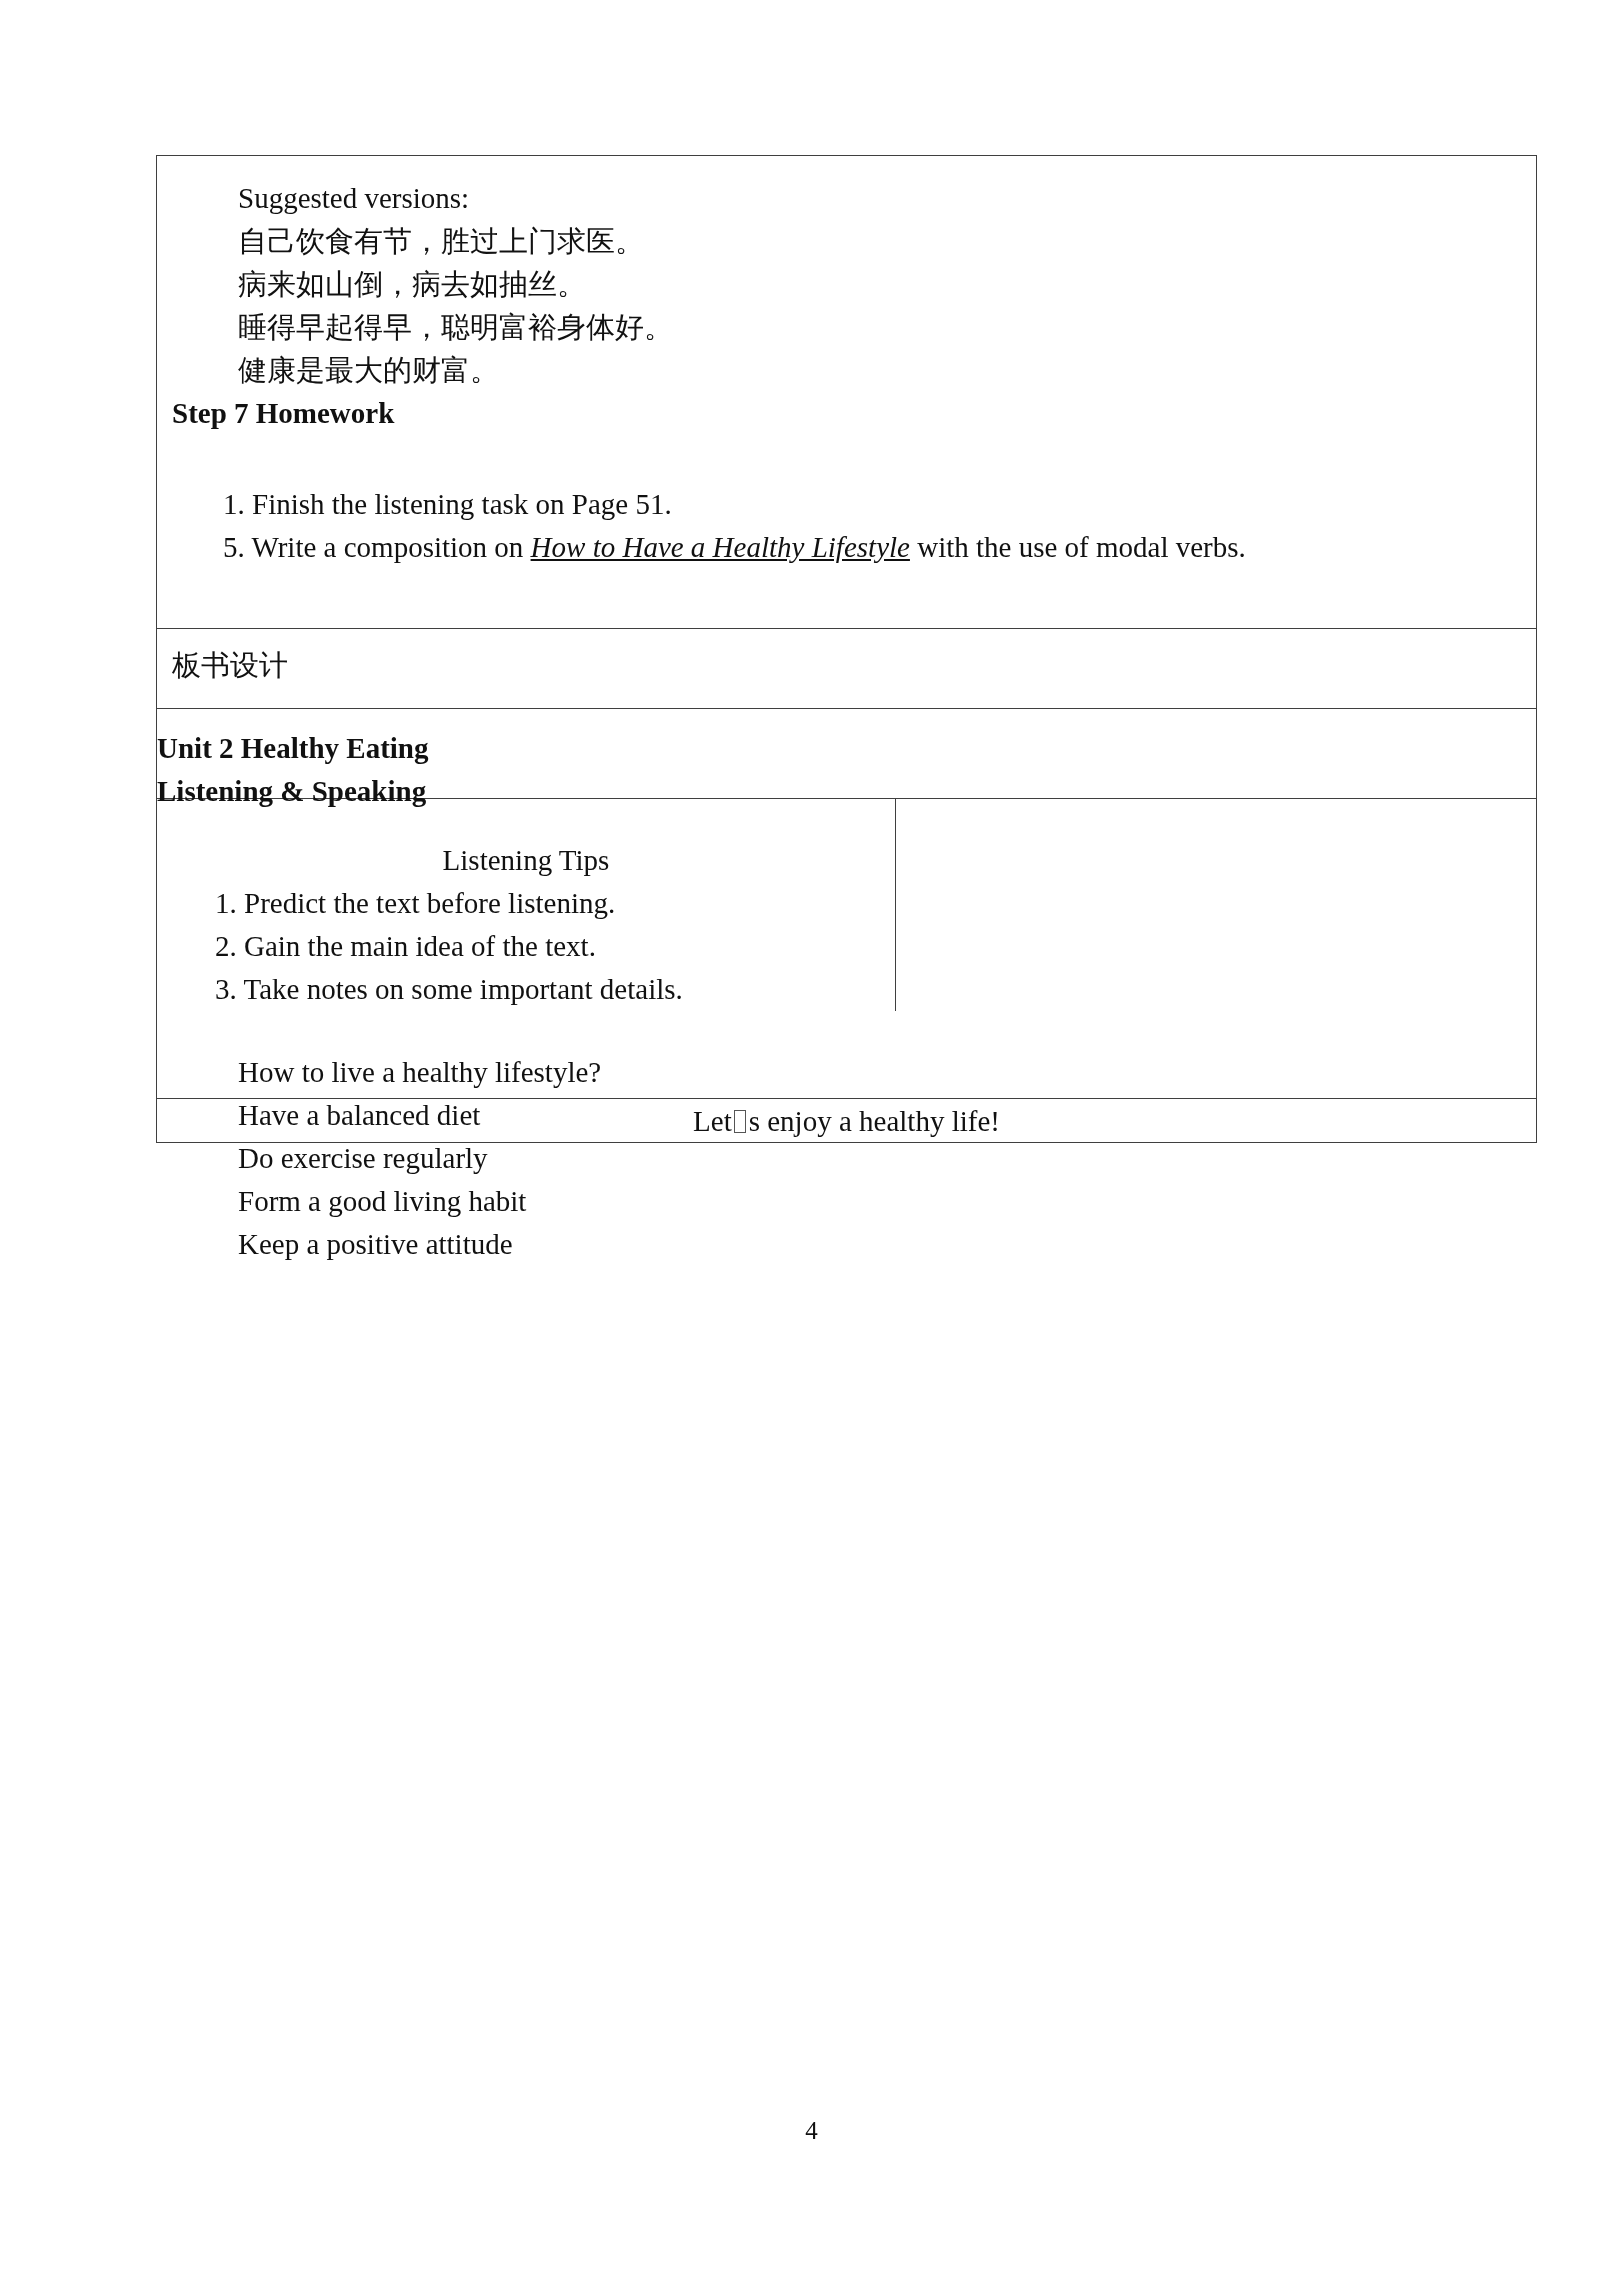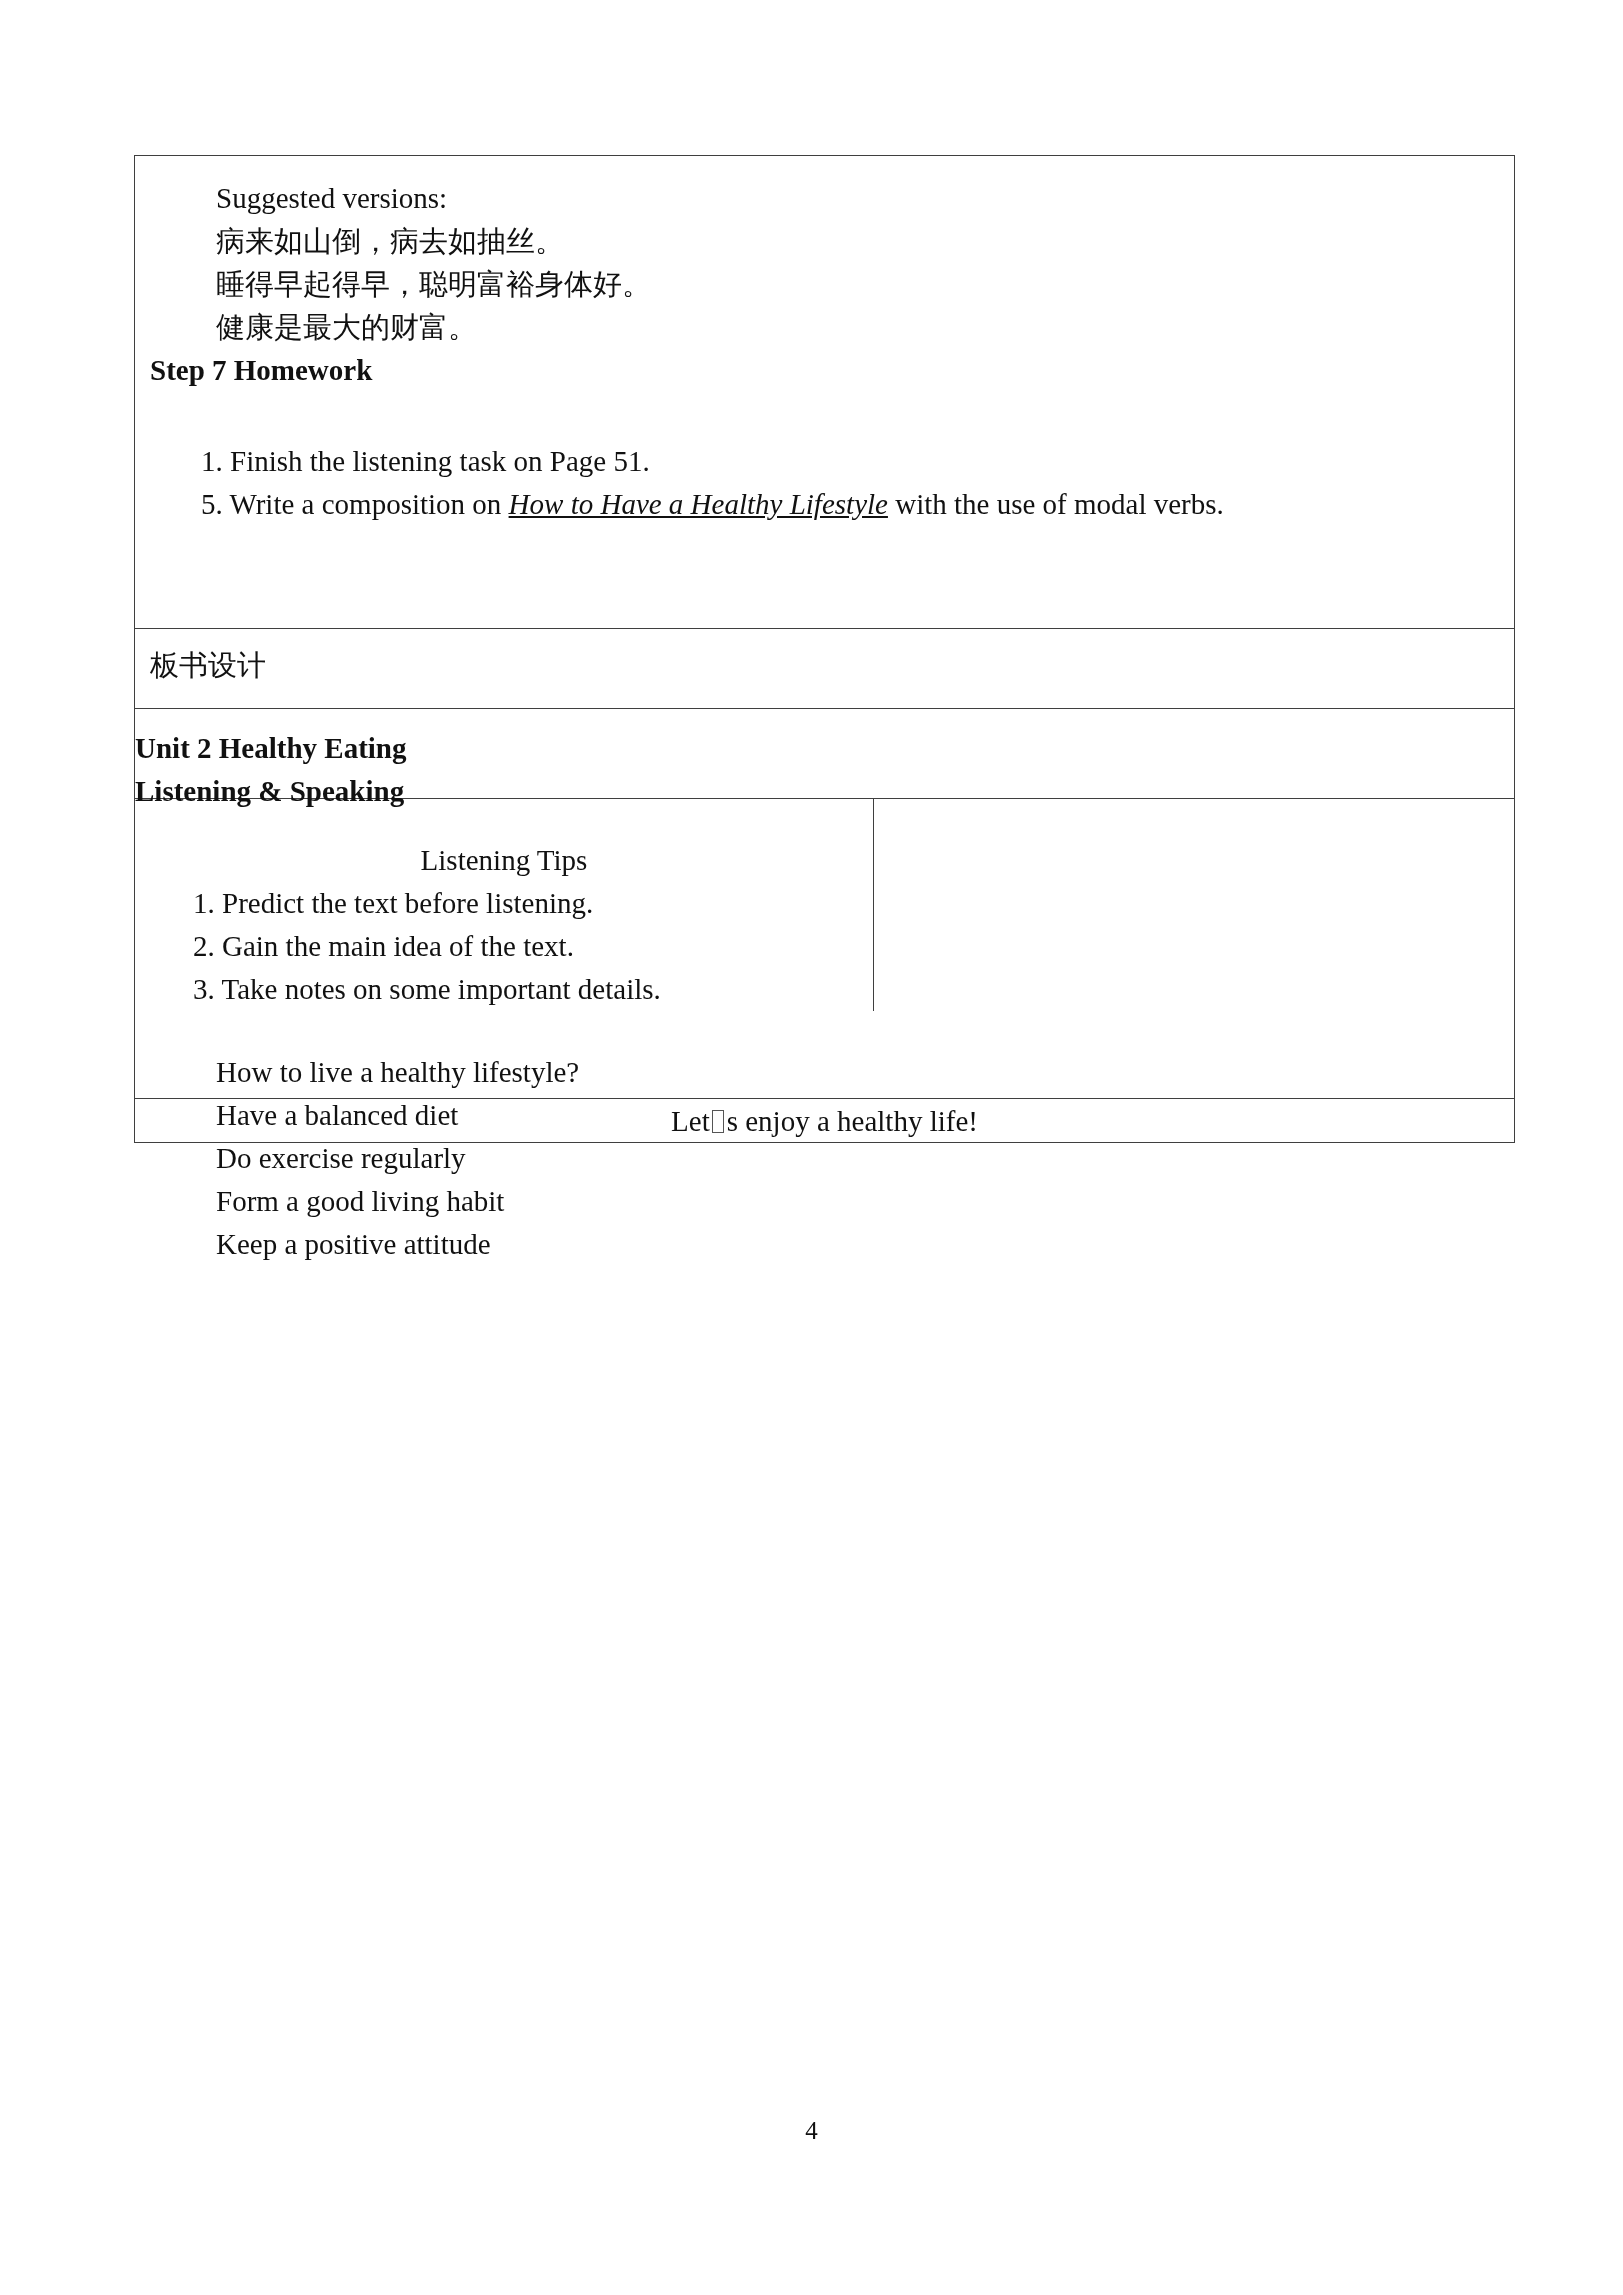--- a/index.html
+++ b/index.html
@@ -7,21 +7,21 @@
   body {
     width: 1623px;
     height: 2295px;
     position: relative;
     font-family: "Liberation Serif", "DejaVu Serif", serif;
     color: #111111;
     overflow: hidden;
   }
   .doc-table {
     position: absolute;
-    left: 134px;
+    left: 156px;
     top: 155px;
     width: 1381px;
     border: 1.4px solid #3f3f3f;
     background: #ffffff;
   }
   .row { border-top: 1.4px solid #3f3f3f; }
   .row:first-child { border-top: none; }
 
   p, span { font-size: 29px; line-height: 43px; }
 
@@ -94,20 +94,21 @@
   .page-number span { font-size: 25px; line-height: 27px; }
 </style>
 </head>
 <body>
 
 <div class="doc-table">
 
   <div class="row row-content">
     <div class="suggested-block">
       <p>Suggested versions:</p>
+      <p>自己饮食有节，胜过上门求医。</p>
       <p>病来如山倒，病去如抽丝。</p>
       <p>睡得早起得早，聪明富裕身体好。</p>
       <p>健康是最大的财富。</p>
     </div>
     <p class="step-heading">Step 7 Homework</p>
     <div class="hw-list">
       <p>1. Finish the listening task on Page 51.</p>
       <p><span>5. Write a composition on </span><span class="iu">How to Have a Healthy Lifestyle</span><span> with the use of modal verbs.</span></p>
     </div>
   </div>

